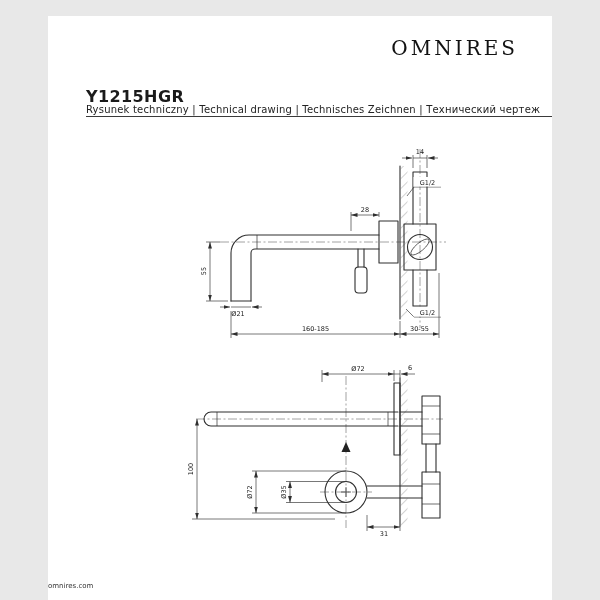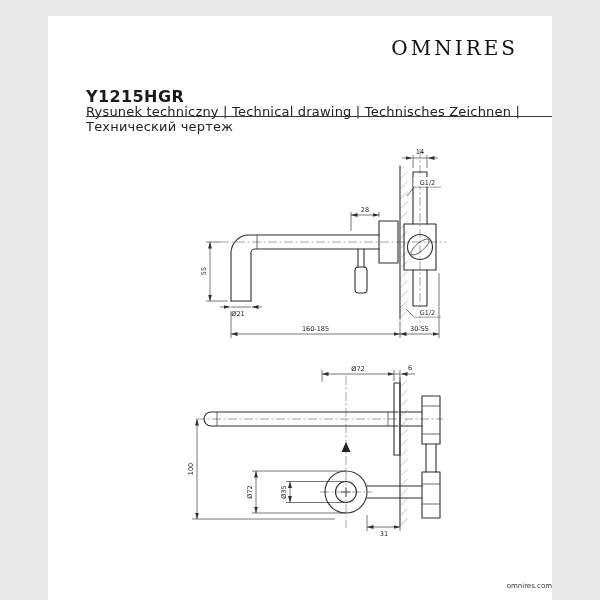--- a/index.html
+++ b/index.html
@@ -1,24 +1,24 @@
 <!DOCTYPE html>
 <html><head>
 <meta charset="utf-8">
 <style>
   html,body{margin:0;padding:0;background:#e8e8e8;}
   .page{position:relative;width:504px;height:600px;background:#ffffff;margin:16px auto;
         font-family:"DejaVu Sans","Liberation Sans",sans-serif;color:#1a1a1a;overflow:hidden;}
   .logo{position:absolute;top:20px;right:34px;font-family:"DejaVu Serif","Liberation Serif",serif;
         font-size:20px;letter-spacing:3px;color:#111;}
   .code{position:absolute;top:71px;left:38px;font-size:16px;font-weight:bold;letter-spacing:.4px;}
-  .subtitle{position:absolute;top:88px;left:38px;font-size:13px;color:#222;letter-spacing:.2px;}
+  .subtitle{position:absolute;top:88px;left:38px;font-size:10px;color:#222;letter-spacing:.2px;}
   .rule{position:absolute;top:100px;left:38px;width:528px;border-top:1px solid #3a3a3a;}
   .drawing{position:absolute;top:108px;left:0;}
-  .footer{position:absolute;top:566px;left:0;width:100%;text-align:right;font-size:7px;color:#333;}
+  .footer{position:absolute;top:566px;left:0;width:100%;text-align:left;font-size:7px;color:#333;}
   
   .o{fill:none;stroke:#2f2f2f;stroke-width:1.1;stroke-linecap:round;stroke-linejoin:round;}
   .t{fill:none;stroke:#2f2f2f;stroke-width:.7;}
   .d{fill:none;stroke:#2f2f2f;stroke-width:.65;}
   .c{fill:none;stroke:#555;stroke-width:.55;stroke-dasharray:9 2.5 2 2.5;}
   text.dim{font-family:"DejaVu Sans","Liberation Sans",sans-serif;font-size:6.5px;fill:#161616;}
 </style>
 </head>
 <body>
 

